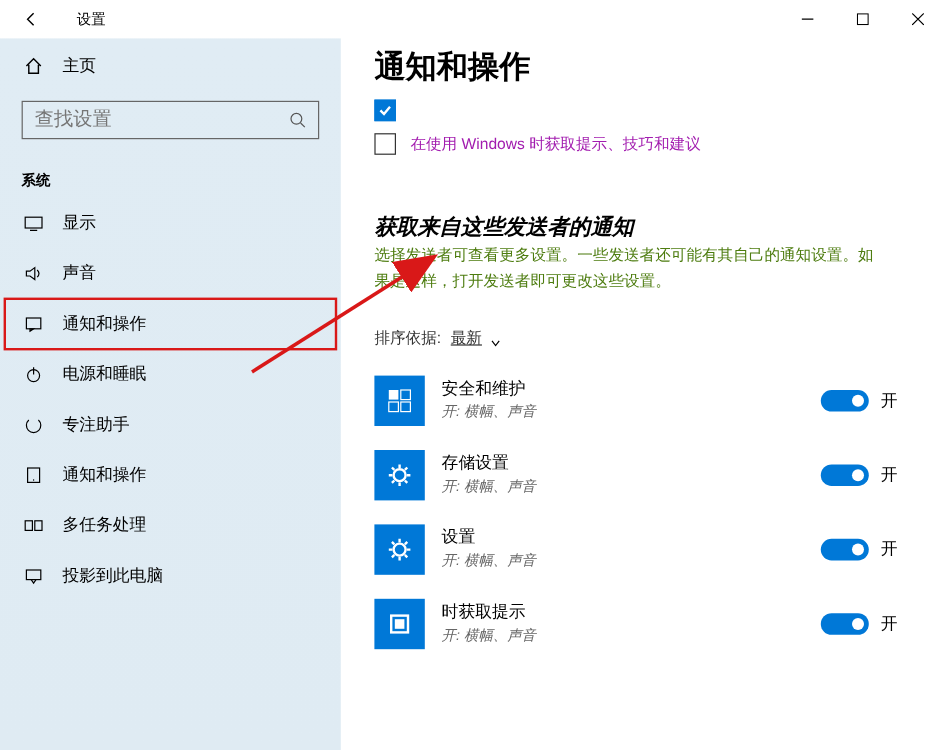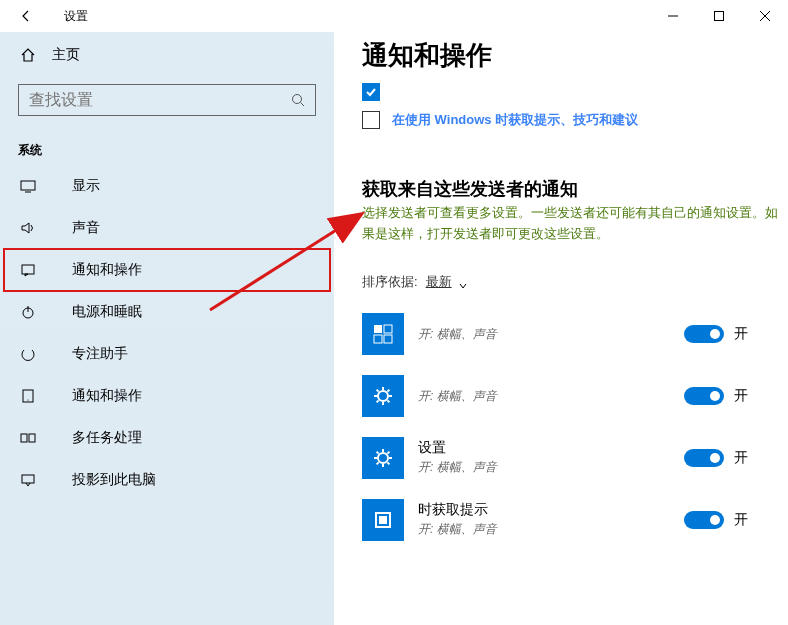--- a/index.html
+++ b/index.html
@@ -5,45 +5,45 @@
 * { margin: 0; padding: 0; box-sizing: border-box; font-family: "Microsoft YaHei", "Segoe UI", sans-serif; }
 body { width: 788px; height: 625px; background: #fff; overflow: hidden; position: relative; }
 
 .titlebar { height: 32px; display: flex; align-items: center; padding-left: 14px; position: relative; }
 .titlebar .back { width: 24px; height: 24px; display: flex; align-items: center; justify-content: center; }
 .titlebar .title { margin-left: 26px; font-size: 12px; color: #000; }
 .titlebar .controls { position: absolute; right: 0; top: 0; display: flex; }
 .titlebar .controls div { width: 46px; height: 32px; display: flex; align-items: center; justify-content: center; }
 
 .layout { display: flex; height: calc(625px - 32px); }
-.sidebar { width: 334px; background: linear-gradient(to bottom, #e0ecf4, #dfebf3); padding: 8px 0 16px 0; }
+.sidebar { width: 284px; background: linear-gradient(to bottom, #e0ecf4, #dfebf3); padding: 8px 0 16px 0; }
 .home-row { display: flex; align-items: center; padding: 6px 18px; }
 .home-row .icon { width: 20px; display: flex; justify-content: center; }
 .home-row .label { margin-left: 14px; font-size: 14px; color: #000; }
 
 .search-box { margin: 14px 18px 0 18px; height: 32px; border: 1px solid #666; display: flex; align-items: center; padding: 0 8px 0 10px; background: transparent; }
 .search-box input { border: none; outline: none; background: transparent; flex: 1; font-size: 16px; color: #555; }
 .search-box .sicon { width: 18px; display: flex; justify-content: center; }
 
 .section-header { margin: 26px 18px 6px 18px; font-size: 12px; font-weight: bold; color: #000; }
 
-.nav-item { display: flex; align-items: center; padding: 12px 18px; cursor: pointer; position: relative; gap: 20px; }
+.nav-item { display: flex; align-items: center; padding: 12px 18px; cursor: pointer; position: relative; }
 .nav-item .icon { width: 20px; display: flex; justify-content: center; }
 .nav-item .label { margin-left: 14px; font-size: 14px; color: #000; }
 .nav-item.highlighted { outline: 2px solid #d91818; outline-offset: -1px; margin: 0 4px; padding: 12px 14px; }
 
 .main { flex: 1; padding: 6px 0 0 28px; overflow: hidden; position: relative; }
 .main-title { font-size: 26px; font-weight: 600; margin-bottom: 10px; }
 .obscured-row { display: flex; align-items: center; }
 .obscured-row .chk { width: 18px; height: 18px; background: #0078d7; border: 1px solid #0078d7; display: flex; align-items: center; justify-content: center; margin-right: 12px; }
 .check-row { display: flex; align-items: center; margin-top: 10px; }
 .check-row .box { width: 18px; height: 18px; border: 1px solid #333; margin-right: 12px; }
-.check-row .lbl { font-size: 13px; color: #3b82f6; font-weight: bold; }
-
-.section-title { font-size: 18px; font-weight: 600; margin-top: 48px; }
+.check-row .lbl { font-size: 13px; color: #a21caf; }
+
+.section-title { font-size: 18px; font-weight: 600; margin-top: 48px; font-style: italic; }
 .section-desc { font-size: 13px; color: #4d7c0f; margin-top: 2px; line-height: 1.6; max-width: 420px; }
 
 .sort-row { font-size: 13px; color: #333; margin-top: 28px; display: flex; align-items: flex-end; }
 .sort-row .val { margin-left: 8px; text-decoration: underline; }
 .sort-row .chev { margin-left: 6px; }
 
 .sender-list { margin-top: 12px; }
 .sender-item { display: flex; align-items: center; padding: 10px 0; cursor: pointer; }
 .sender-icon { width: 42px; height: 42px; background: #0078d7; display: flex; align-items: center; justify-content: center; flex-shrink: 0; }
 .sender-info { margin-left: 14px; flex: 1; }
@@ -215,36 +215,38 @@
       <div class="sender-item">
         <div class="sender-icon">
           <svg width="24" height="24" viewBox="0 0 24 24">
               <rect x="3" y="3" width="8" height="8" fill="#fff"></rect>
               <rect x="13" y="3" width="8" height="8" stroke="#fff" fill="none"></rect>
               <rect x="3" y="13" width="8" height="8" stroke="#fff" fill="none"></rect>
               <rect x="13" y="13" width="8" height="8" stroke="#fff" fill="none"></rect>
             </svg>
         </div>
         <div class="sender-info">
+          <div class="sender-name">安全和维护</div>
           <div class="sender-sub">开: 横幅、声音</div>
         </div>
         <div class="toggle-wrap">
           <div class="toggle"></div>
           <div class="toggle-label">开</div>
         </div>
       </div>
 
       <div class="sender-item">
         <div class="sender-icon">
           <svg width="24" height="24" viewBox="0 0 24 24">
               <circle cx="12" cy="12" r="5" stroke="#fff" fill="none" stroke-width="2"></circle>
               <path d="M12 3v3M12 18v3M3 12h3M18 12h3M5.6 5.6l2 2M16.4 16.4l2 2M18.4 5.6l-2 2M7.6 16.4l-2 2" stroke="#fff" stroke-width="2"></path>
             </svg>
         </div>
         <div class="sender-info">
+          <div class="sender-name">存储设置</div>
           <div class="sender-sub">开: 横幅、声音</div>
         </div>
         <div class="toggle-wrap">
           <div class="toggle"></div>
           <div class="toggle-label">开</div>
         </div>
       </div>
 
       <div class="sender-item">
         <div class="sender-icon">

